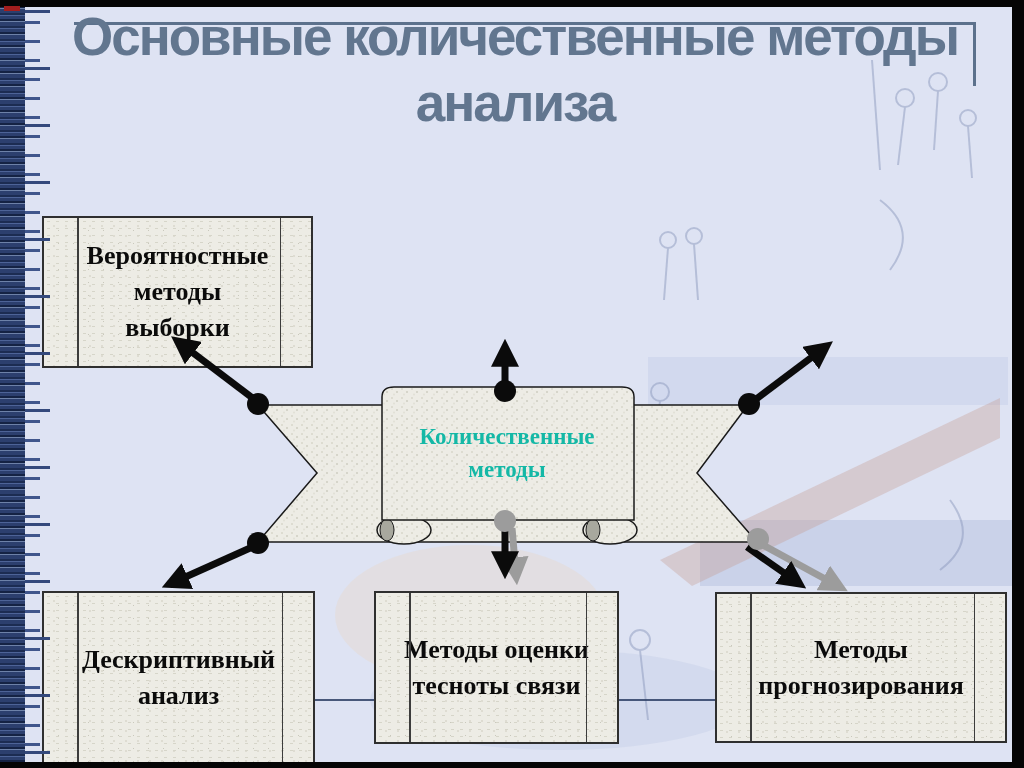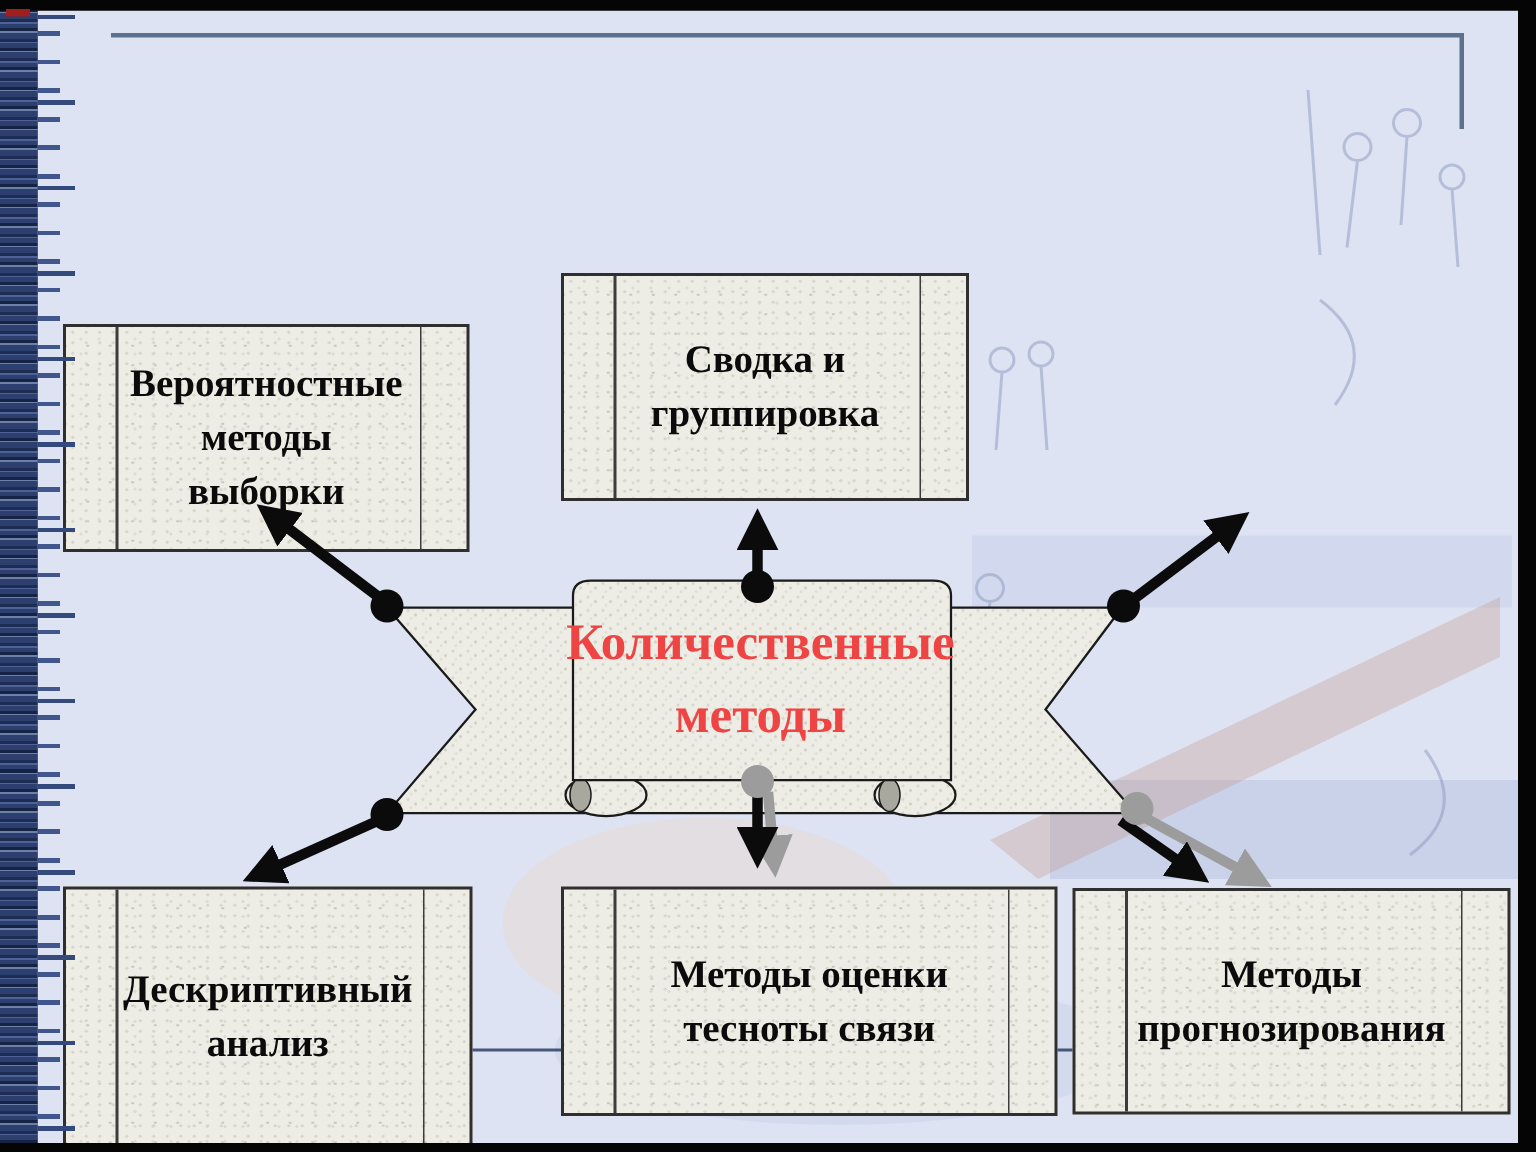--- a/index.html
+++ b/index.html
@@ -26,27 +26,27 @@
                          radial-gradient(#dedcd2 1px,transparent 1.2px),
                          radial-gradient(#c9c8bc .8px,transparent 1px);
         background-size:9px 7px,12px 10px,15px 13px;
         background-position:0 0,4px 3px,7px 6px;}
   .node::before,.node::after{content:"";position:absolute;top:0;bottom:0;width:1.5px;background:#3c3c3c;}
   .node::before{left:33px;} .node::after{right:30px;}
   .n1{left:42px;top:182px;width:271px;height:152px;margin-top:34px;}
   .n2{left:374px;top:182px;width:272px;height:152px;}
   .n3{left:716px;top:190px;width:282px;height:154px;}
   .n4{left:42px;top:591px;width:273px;height:174px;}
-  .n5{left:374px;top:591px;width:331px;height:153px;}
+  .n5{left:374px;top:591px;width:245px;height:153px;}
   .n6{left:715px;top:592px;width:292px;height:151px;}
 
   #diagram{position:absolute;left:0;top:0;z-index:3;}
   #center-label{position:absolute;left:380px;top:390px;width:254px;height:126px;z-index:4;
         display:flex;align-items:center;justify-content:center;text-align:center;
-        font-weight:700;font-size:34px;line-height:1.45;color:#ef4444;white-space:pre-line;}
+        font-weight:700;font-size:23px;line-height:1.45;color:#14b8a6;white-space:pre-line;}
 
   
   #spine{position:absolute;left:0;top:0;width:25px;height:768px;z-index:5;
         background:repeating-linear-gradient(180deg,#1c2c52 0 2px,#4d6397 2px 3px,#2c3f6e 3px 6px,
                    #152344 6px 8px,#6d81a8 8px 9px,#2c3f6e 9px 13px);}
   #spine-ticks{position:absolute;left:25px;top:2px;bottom:0;width:30px;z-index:5;
         background-image:repeating-linear-gradient(180deg,#40568c 0 3px,transparent 3px 19px),
                          repeating-linear-gradient(180deg,#34497c 0 3px,transparent 3px 57px);
         background-size:15px 100%,25px 100%;background-repeat:no-repeat;
         background-position:0 0,0 8px;}
@@ -85,22 +85,20 @@
         <line x1="640" y1="650" x2="648" y2="720"></line>
       <path d="M880,200 q40,30 10,70"></path>
       <path d="M950,500 q30,40 -10,70"></path>
     </g>
     <line x1="313" y1="700" x2="716" y2="700" stroke="#2e4066" stroke-width="2" opacity="0.85"></line>
   </svg>
 
   <div class="node n1"><span>Вероятностные
 методы
 выборки</span></div>
-  <div class="node n2"><span>Сводка и
-группировка</span></div>
   <div class="node n4"><span>Дескриптивный
 анализ</span></div>
   <div class="node n5"><span>Методы оценки
 тесноты связи</span></div>
   <div class="node n6"><span>Методы
 прогнозирования</span></div>
 
   <svg id="diagram" width="1024" height="768">
     <defs>
       <pattern id="speck" width="10" height="9" patternUnits="userSpaceOnUse">
@@ -148,20 +146,22 @@
       <circle cx="505" cy="521" r="11" fill="#9c9c9c"></circle>
       <circle cx="758" cy="539" r="11" fill="#9c9c9c"></circle>
     </g>
   </svg>
 
   <div id="center-label">Количественные
 методы</div>
 
   <div class="t-hline"></div>
   <div class="t-vline"></div>
+  <div id="title">Основные количественные методы
+анализа</div>
 
   <div id="spine"></div>
   <div id="spine-ticks"></div>
   <div id="bar-top"></div>
   <div id="bar-bottom"></div>
   <div id="bar-right"></div>
   <div id="red-accent"></div>
 </div>
 
 </body></html>

